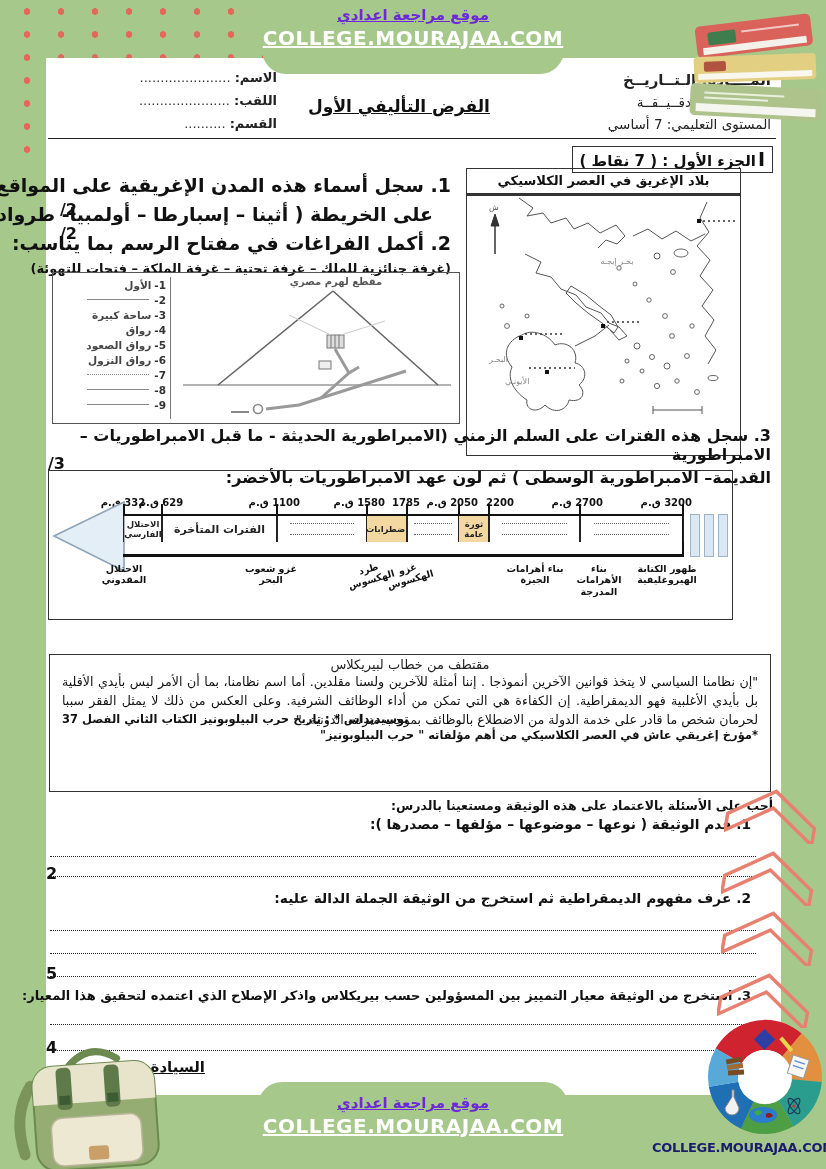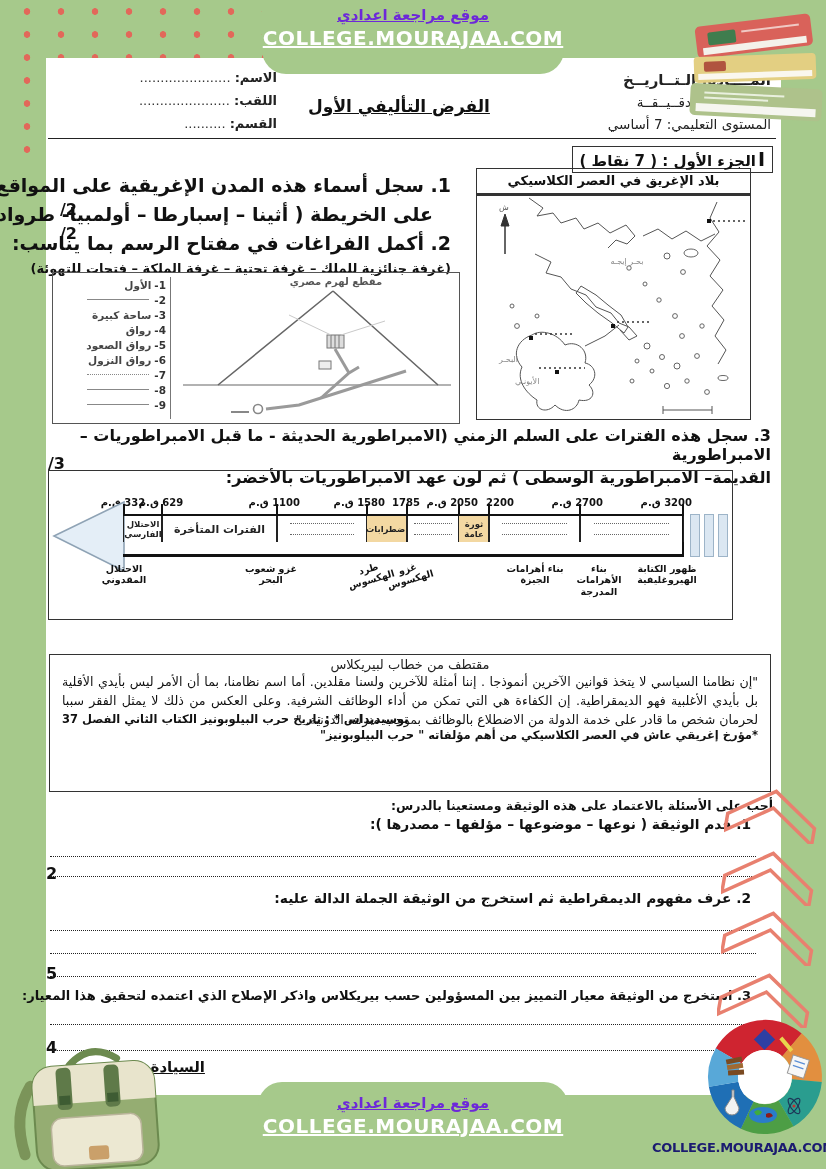--- a/index.html
+++ b/index.html
@@ -33,21 +33,21 @@
   .fields .frow{font-size:13px;color:#222;margin-bottom:8px;white-space:nowrap;}
   .fields .flabel{font-weight:bold;}
   .fields .fdots{color:#333;letter-spacing:1px;}
   .header-rule{position:absolute;top:80px;left:2px;width:728px;border-top:1.6px solid #222;}
 
   .p1-head{position:absolute;top:88px;right:8px;border:1.5px solid #333;padding:1px 7px 2px 7px;
            font-weight:bold;font-size:15px;color:#111;z-index:3;}
   .roman{font-size:19px;font-weight:900;padding-left:2px;}
 
   
-  .mapbox{position:absolute;top:110px;left:430px;width:275px;height:252px;border:1.5px solid #333;box-sizing:border-box;}
+  .mapbox{position:absolute;top:110px;left:420px;width:275px;height:288px;border:1.5px solid #333;box-sizing:border-box;}
   .maptitle{height:24px;line-height:24px;text-align:center;font-weight:bold;font-size:13px;
             border-bottom:3px solid #333;color:#111;}
   .mapsvg{display:block;}
 
   
   .q1block{position:absolute;top:116px;right:330px;width:390px;direction:rtl;text-align:right;color:#111;}
   .q1block .ql{font-weight:bold;font-size:19px;margin-bottom:7px;white-space:nowrap;}
   .score{position:absolute;font-weight:bold;font-size:16px;color:#111;}
   .s1{top:142px;left:14px;} .s2{top:166px;left:14px;} .s3{top:396px;left:2px;}
 

